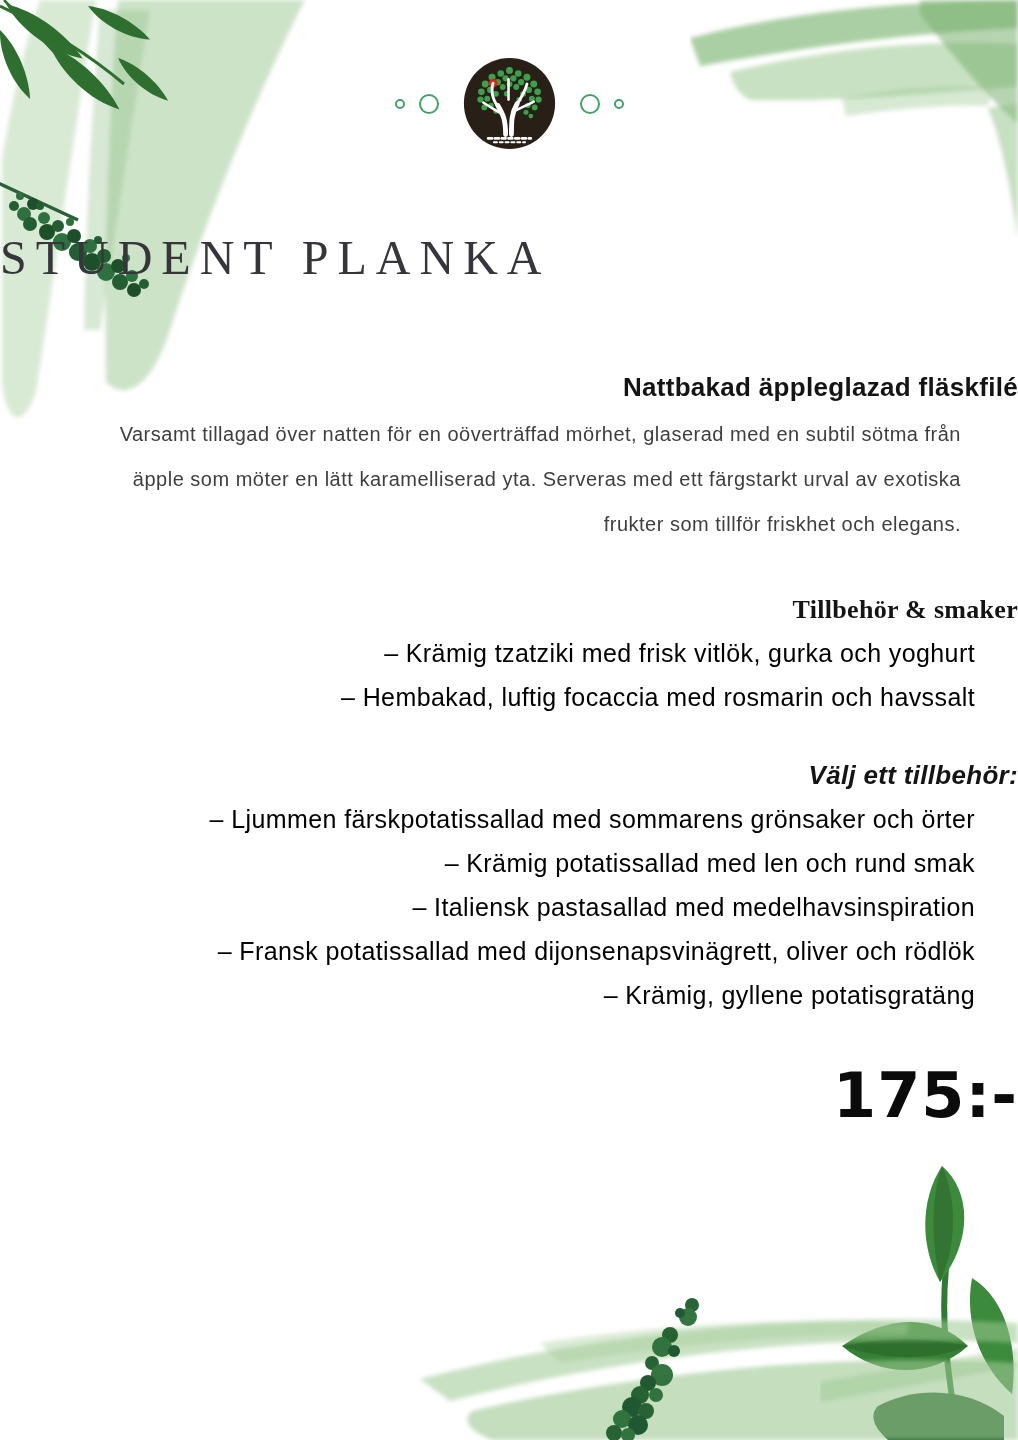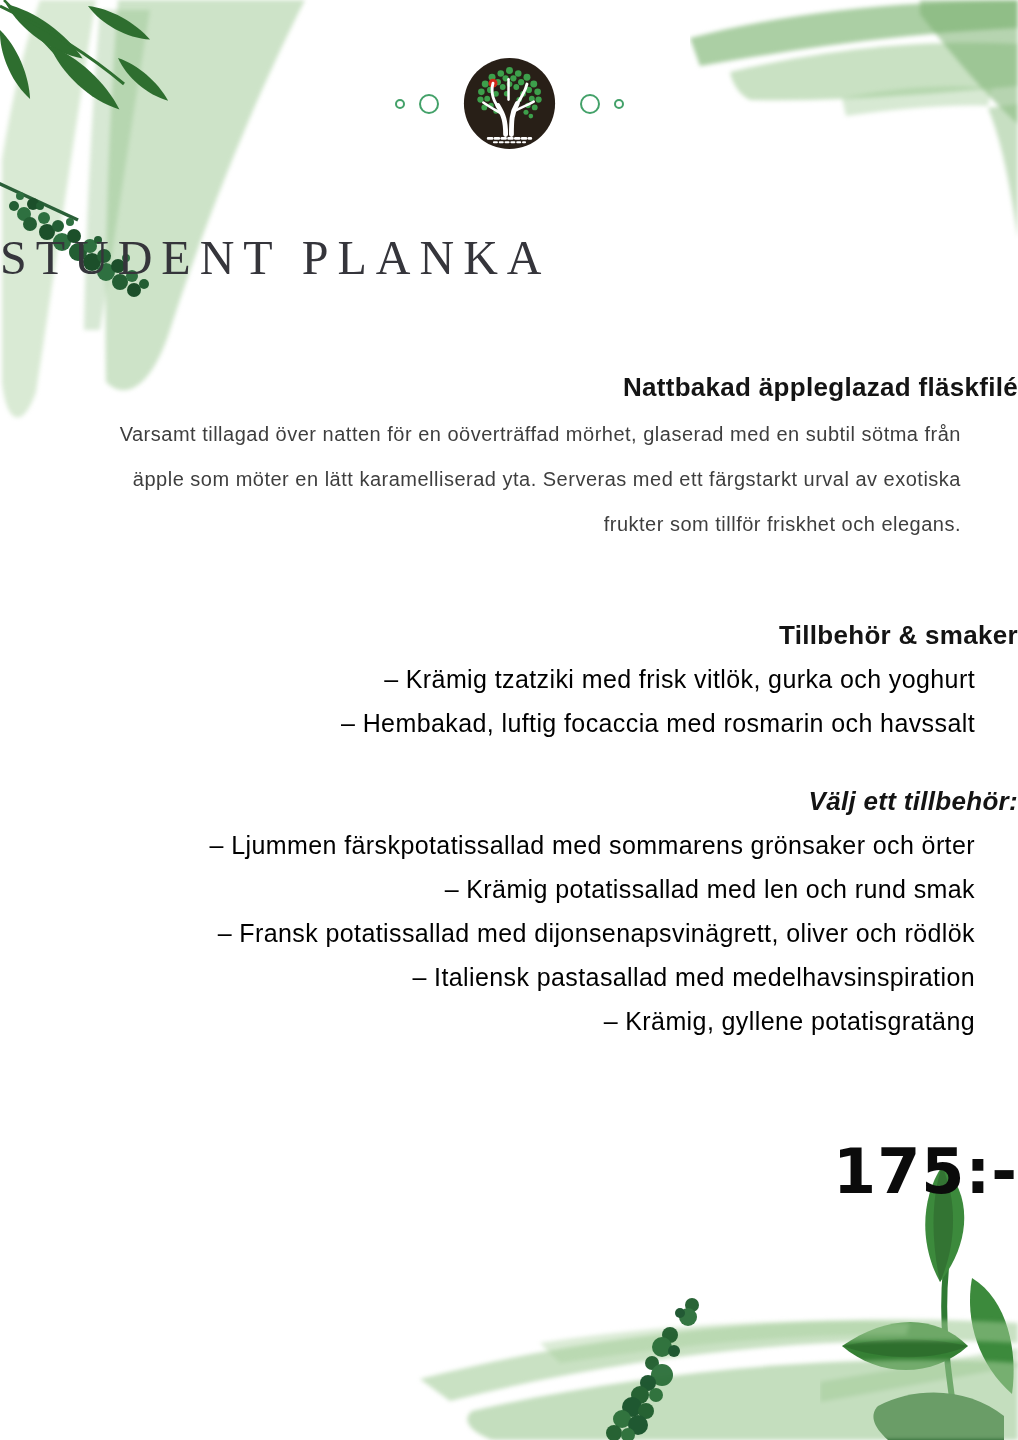--- a/index.html
+++ b/index.html
@@ -37,31 +37,31 @@
   .dish-name{
     font-size:26px;font-weight:700;color:#141414;letter-spacing:.3px;
   }
   .dish-desc{
     margin:9px auto 0;max-width:872px;
     font-size:20px;line-height:45px;letter-spacing:.5px;color:#3e3e3e;
   }
   .section-heading{
     font-size:26px;font-weight:700;color:#141414;letter-spacing:.3px;
   }
-  .mt-sec1{margin-top:73px;}
+  .mt-sec1{margin-top:48px;font-family:Liberation Serif, serif;}
   .mt-sec2{margin-top:41px;font-style:italic;}
   .items{margin:6px auto 0;max-width:900px;}
   .item{
     font-size:25px;line-height:44px;letter-spacing:.4px;color:#000000;
   }
   .minimum-note{
     margin-top:54px;font-size:25px;letter-spacing:3px;color:#1f1f1f;
   }
   .price{
-    margin-top:92px;font-family:"DejaVu Sans", sans-serif;
+    margin-top:42px;font-family:"DejaVu Sans", sans-serif;
     font-size:62px;font-weight:700;color:#0b0b0b;letter-spacing:1px;
   }
 </style>
 </head>
 <body>
 
 <svg id="dec-top-left" class="decor" width="420" height="680" viewBox="0 0 420 680">
   <g class="wash">
     <path d="M118,0 L305,0 C258,92 208,212 170,330 C152,386 126,402 106,382 C104,268 108,130 118,0 Z" fill="#9cc892" opacity="0.5"></path>
     <path d="M40,0 L96,0 C76,122 56,262 36,392 C22,432 6,422 2,382 L2,160 C12,98 26,40 40,0 Z" fill="#a5cc99" opacity="0.42"></path>
@@ -224,19 +224,19 @@
   <div class="section-heading mt-sec1">Tillbehör &amp; smaker</div>
   <div class="items">
     <div class="item">– Krämig tzatziki med frisk vitlök, gurka och yoghurt</div>
     <div class="item">– Hembakad, luftig focaccia med rosmarin och havssalt</div>
   </div>
 
   <div class="section-heading mt-sec2">Välj ett tillbehör:</div>
   <div class="items">
     <div class="item">– Ljummen färskpotatissallad med sommarens grönsaker och örter</div>
     <div class="item">– Krämig potatissallad med len och rund smak</div>
+    <div class="item">– Italiensk pastasallad med medelhavsinspiration</div>
     <div class="item">– Fransk potatissallad med dijonsenapsvinägrett, oliver och rödlök</div>
-    <div class="item">– Italiensk pastasallad med medelhavsinspiration</div>
     <div class="item">– Krämig, gyllene potatisgratäng</div>
   </div>
 
   <div class="price">175:-</div>
 </div>
 
 </body></html>

